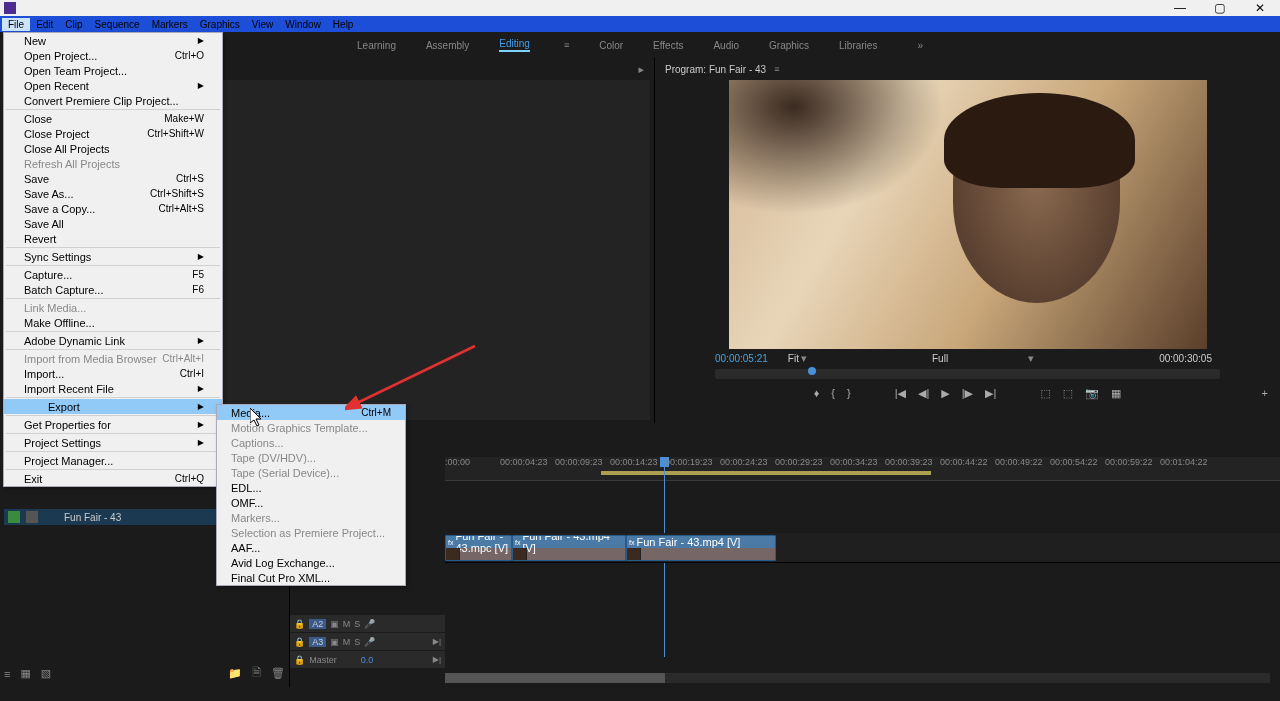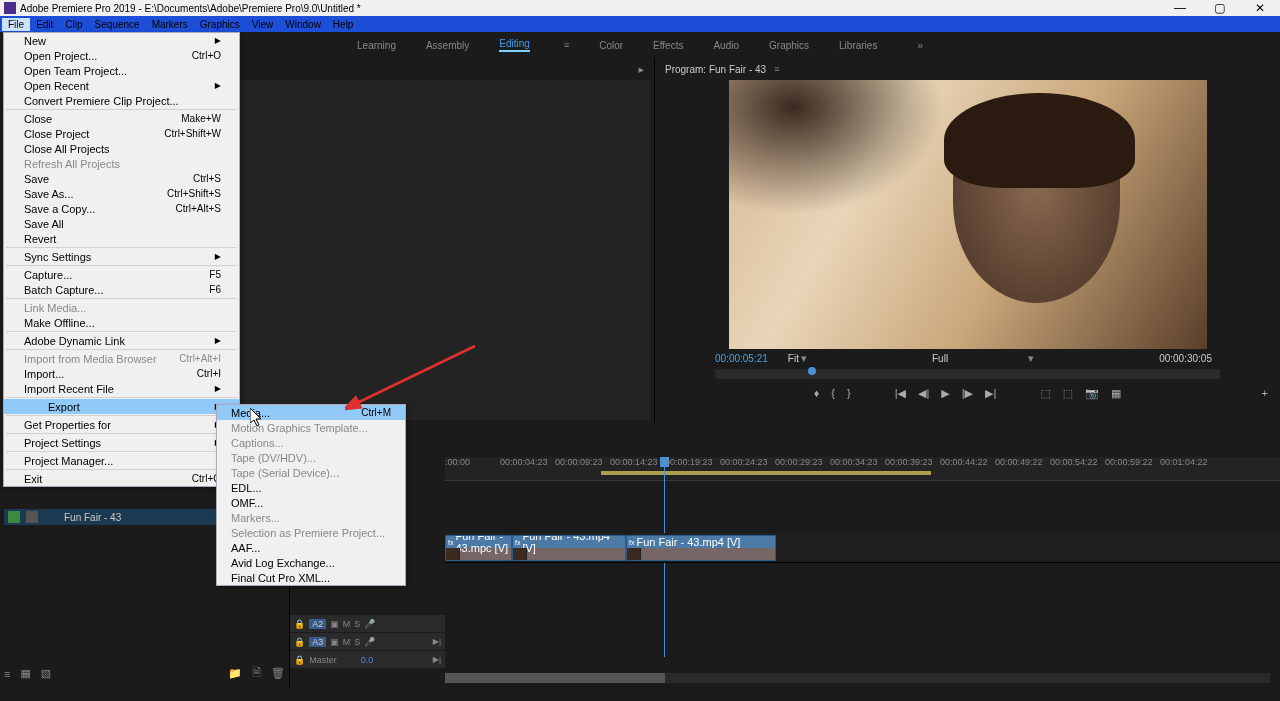--- a/index.html
+++ b/index.html
@@ -94,21 +94,21 @@
 .clip { position: absolute; height: 26px; top: 2px; background: #5a8ab5; border: 1px solid #2a5a8a; border-radius: 1px; overflow: hidden; }
 .clip-header { height: 12px; background: #4a7aa5; color: #fff; font-size: 8px; padding: 0 2px; display: flex; align-items: center; gap: 2px; }
 .clip-fx { font-size: 7px; }
 .clip-thumb { height: 14px; background: #766; display: flex; }
 .clip-thumb-frame { width: 14px; height: 14px; background: #3a2a20; border-right: 1px solid #222; }
 
 .timeline-scroll { position: absolute; bottom: 4px; left: 155px; right: 10px; height: 10px; background: #2a2a2a; }
 .scroll-thumb { width: 220px; height: 10px; background: #555; }
 
 
-.file-menu { position: absolute; left: 3px; top: 32px; width: 237px; background: #f0f0f0; border: 1px solid #aab; color: #000; box-shadow: 2px 2px 4px rgba(0,0,0,0.3); z-index: 100; }
+.file-menu { position: absolute; left: 3px; top: 32px; width: 220px; background: #f0f0f0; border: 1px solid #aab; color: #000; box-shadow: 2px 2px 4px rgba(0,0,0,0.3); z-index: 100; }
 .menu-row { display: flex; align-items: center; height: 15px; padding: 0 18px 0 20px; font-size: 10px; }
 .menu-row.highlighted { background: #91c9f7; padding-left: 44px; }
 .menu-row.disabled { color: #888; }
 .menu-row .shortcut { margin-left: auto; font-size: 10px; text-align: right; }
 .menu-row .arrow { margin-left: auto; font-size: 8px; }
 .menu-sep { height: 1px; background: #d0d0d0; margin: 1px 2px; }
 
 
 .export-submenu { position: absolute; left: 216px; top: 404px; width: 190px; background: #f0f0f0; border: 1px solid #aab; color: #000; box-shadow: 2px 2px 4px rgba(0,0,0,0.3); z-index: 101; }
 .export-submenu .menu-row { height: 15px; padding: 0 14px 0 14px; }
@@ -120,21 +120,20 @@
 .cursor { position: absolute; left: 250px; top: 408px; z-index: 103; font-size: 14px; color: #000; pointer-events: none; }
 
 
 .status-bar { position: absolute; bottom: 0; left: 0; right: 0; height: 14px; background: #1b1b1b; }
 </style>
 </head>
 <body>
 
 <div class="title-bar">
   <span class="app-icon"></span>
-  <span class="title-text">Adobe Premiere Pro 2019 - E:\Documents\Adobe\Premiere Pro\9.0\Untitled *</span>
   <div class="window-controls">
     <div>—</div>
     <div>▢</div>
     <div>✕</div>
   </div>
 </div>
 
 <div class="menu-bar">
   <div class="menu-item active">File</div>
   <div class="menu-item">Edit</div>

